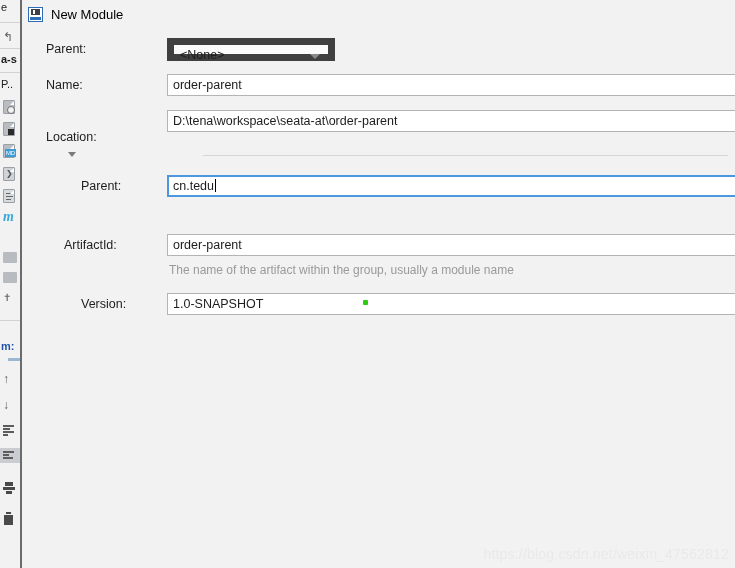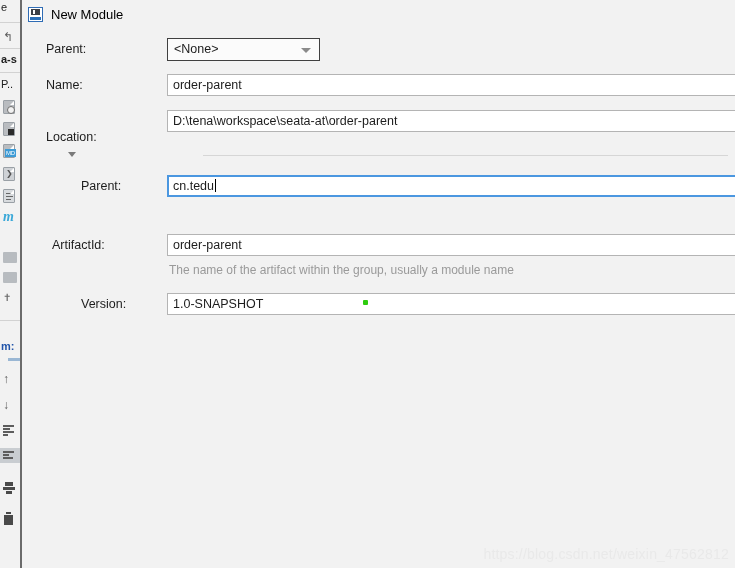--- a/index.html
+++ b/index.html
@@ -191,23 +191,23 @@
     position: absolute;
     width: 5px; height: 5px;
     background: #2ecc0e;
     border-radius: 1px;
   }
 
   
   #parent-combo {
     position: absolute;
     left: 145px; top: 38px;
-    width: 153px; height: 23px;
+    width: 168px; height: 23px;
     background: #fbfbfb;
-    border: 1px solid #404040;
+    border: 7px solid #404040;
     box-sizing: border-box;
   }
   #parent-combo-value {
     position: absolute;
     left: 6px; top: 0;
     line-height: 21px;
     font-size: 12.5px;
     color: #1d1d1d;
   }
   #parent-combo-arrow {
@@ -402,21 +402,21 @@
     <span id="section-triangle"></span>
     <span id="section-rule"></span>
   </div>
 
   <div class="row" style="top:175px;">
     <span class="lbl" style="left:59px;top:0;">Parent:</span>
   </div>
   <div class="field focused" style="top:175px;width:600px;"><span>cn.tedu</span><span class="caret"></span></div>
 
   <div class="row" style="top:234px;">
-    <span class="lbl" style="left:30px;top:0;">ArtifactId:</span>
+    <span class="lbl" style="left:42px;top:0;">ArtifactId:</span>
   </div>
   <div class="field" style="top:234px;width:600px;">order-parent</div>
   <div class="hint" style="top:263px;">The name of the artifact within the group, usually a module name</div>
 
   <div class="row" style="top:293px;">
     <span class="lbl" style="left:59px;top:0;">Version:</span>
   </div>
   <div class="field" style="top:293px;width:600px;"><span>1.0-SNAPSHOT</span></div>
   <div class="green-dot" style="left:341px;top:300px;"></div>
 

